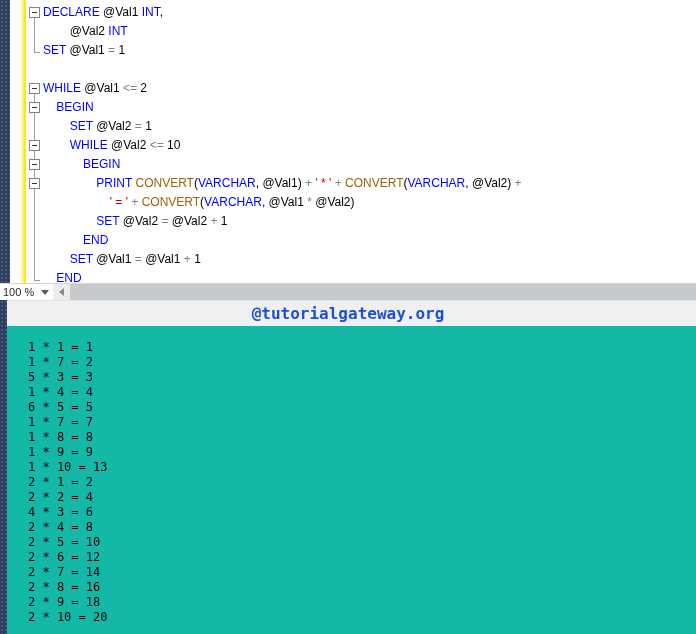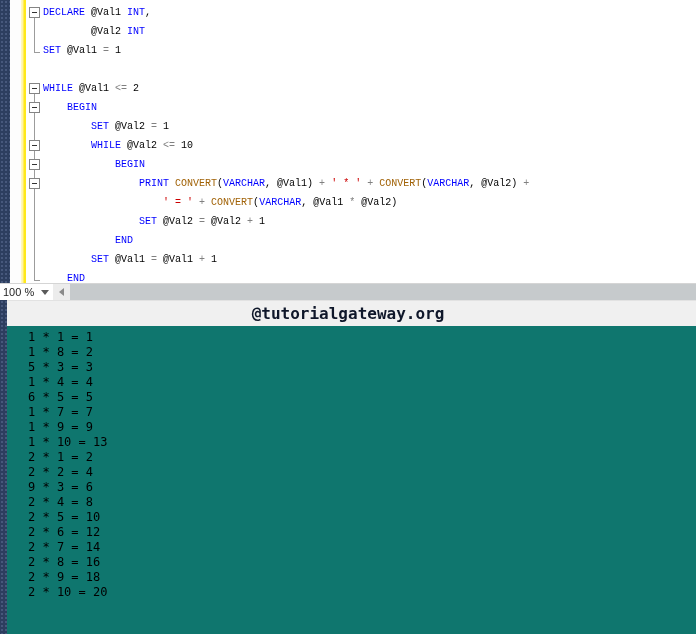--- a/index.html
+++ b/index.html
@@ -29,22 +29,22 @@
   .fm-end::before { height:11px; }
   .fm-end::after {
     content:''; position:absolute; left:8px; top:11px; width:6px; height:1px; background:#9c9c9c; }
   .fm .fbox { position:absolute; left:3px; top:4px; width:11px; height:11px;
               border:1px solid #848484; background:#fff; z-index:2; }
   .fm .fbox::after { content:''; position:absolute; left:2px; top:4px; width:5px; height:1px; background:#333; }
   .fm .fconn { position:absolute; left:8px; top:15px; height:4px; width:1px; background:#9c9c9c; }
   .fm-boxt::before { content:''; position:absolute; left:8px; top:0; height:4px; width:1px; background:#9c9c9c; }
 
   .code { position:absolute; left:43px; top:3px; right:0;
-          font-family:Liberation Mono, monospace;
-          font-size:10px; line-height:19px; color:#000; }
+          font-family:Liberation Sans, sans-serif;
+          font-size:12px; line-height:19px; color:#000; }
   .codeline { height:19px; white-space:pre; }
   .tok-kw { color:#0000ff; }
   .tok-fn { color:#a16207; }
   .tok-str { color:#cc0000; }
   .tok-op { color:#808080; }
   .tok-pl { color:#000; }
 
   
   .scroll-row { position:absolute; top:283px; left:0; width:696px; height:17px;
                 background:#fca5a5; border-top:1px solid #d5d5d5; display:flex; align-items:stretch; }
@@ -59,25 +59,25 @@
 
   
   .tab-row { position:absolute; top:300px; left:0; width:696px; height:26px;
              background:#f0f0f0; border-top:1px solid #e2e2e2; }
   .tab { position:absolute; left:10px; top:2px; height:24px; background:#5eead4;
          border:1px solid #bdbdbd; border-bottom:none;
          display:flex; align-items:center; gap:6px; padding:0 12px 0 6px;
          font-size:12px; color:#1e1e1e;margin-top:36px; }
   .watermark { position:absolute; left:0; right:0; top:0; height:26px; line-height:26px;
                text-align:center; font-family:"DejaVu Sans Mono","Liberation Mono",monospace;
-               font-weight:bold; font-size:16px; color:#0f172a; pointer-events:none; }
+               font-weight:bold; font-size:16px; color:#1d4ed8; pointer-events:none; }
 
   
-  .messages { position:absolute; top:326px; left:7px; right:0; bottom:0; background:#0f766e;
-              padding:4px 0 0 21px; font-family:"DejaVu Sans Mono","Liberation Mono",monospace;
+  .messages { position:absolute; top:326px; left:7px; right:0; bottom:0; background:#14b8a6;
+              padding:14px 0 0 21px; font-family:"DejaVu Sans Mono","Liberation Mono",monospace;
               font-size:12px; line-height:15px; color:#000; overflow:hidden; }
   .msgline { height:15px; white-space:pre; }
 </style>
 </head>
 <body>
 
 <div class="window">
 
   <div class="navy-strip navy-top"></div>
   <div class="navy-strip navy-bottom"></div>
@@ -161,30 +161,31 @@
         <rect x="7" y="7.5" width="6" height="1.2" fill="#9aa7c7"></rect>
         <rect x="7" y="10" width="6" height="1.2" fill="#9aa7c7"></rect>
       </svg>
       <span>Messages</span>
     </div>
     <div class="watermark">@tutorialgateway.org</div>
   </div>
 
   <div class="messages">
       <div class="msgline">1 * 1 = 1</div>
-      <div class="msgline">1 * 8 = 2</div>
+      <div class="msgline">1 * 7 = 2</div>
       <div class="msgline">5 * 3 = 3</div>
       <div class="msgline">1 * 4 = 4</div>
       <div class="msgline">6 * 5 = 5</div>
       <div class="msgline">1 * 7 = 7</div>
+      <div class="msgline">1 * 8 = 8</div>
       <div class="msgline">1 * 9 = 9</div>
       <div class="msgline">1 * 10 = 13</div>
       <div class="msgline">2 * 1 = 2</div>
       <div class="msgline">2 * 2 = 4</div>
-      <div class="msgline">9 * 3 = 6</div>
+      <div class="msgline">4 * 3 = 6</div>
       <div class="msgline">2 * 4 = 8</div>
       <div class="msgline">2 * 5 = 10</div>
       <div class="msgline">2 * 6 = 12</div>
       <div class="msgline">2 * 7 = 14</div>
       <div class="msgline">2 * 8 = 16</div>
       <div class="msgline">2 * 9 = 18</div>
       <div class="msgline">2 * 10 = 20</div>
     </div>
 
 </div>

